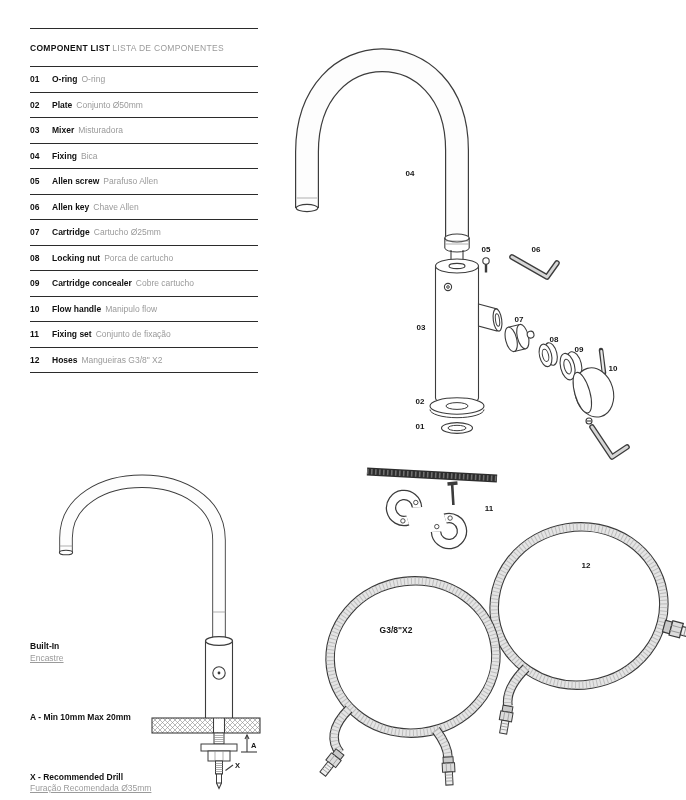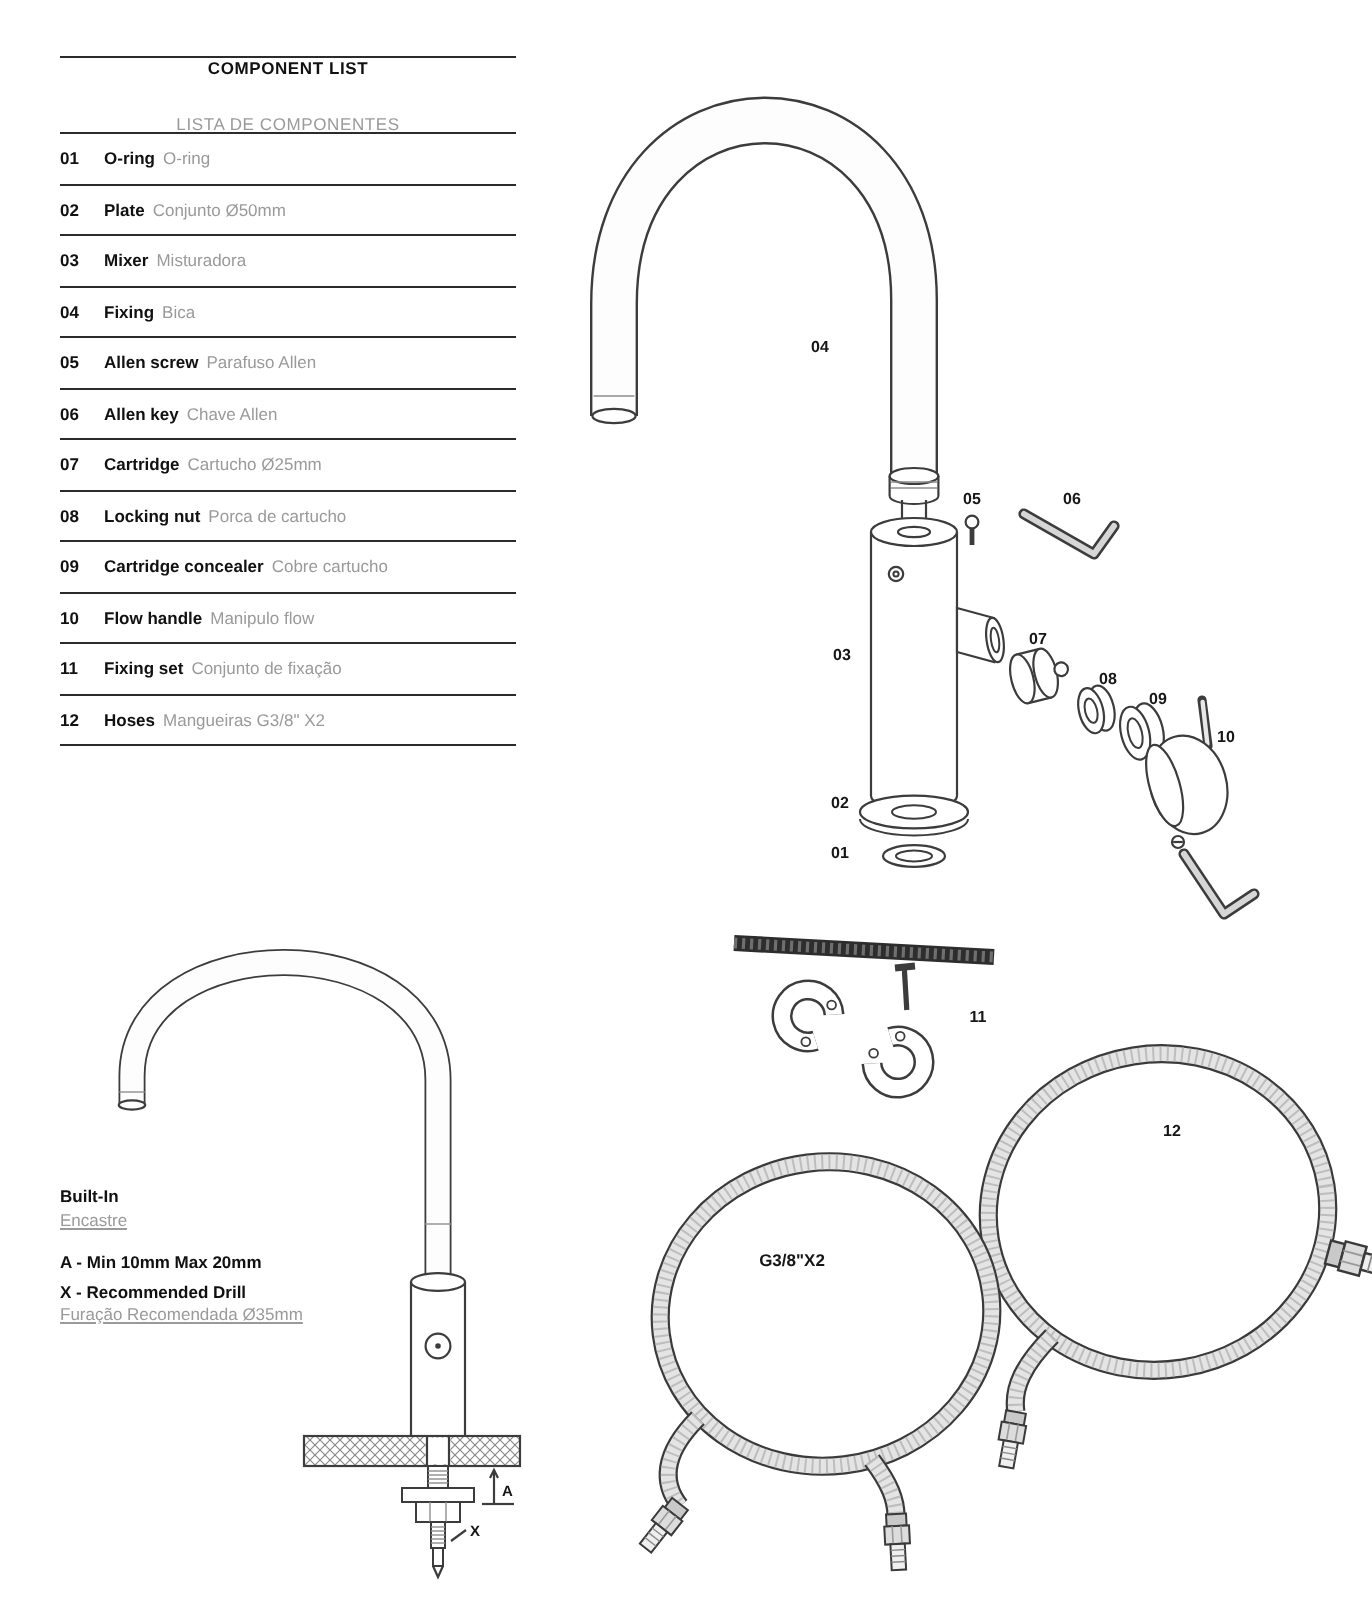--- a/index.html
+++ b/index.html
@@ -1,33 +1,33 @@
 <!DOCTYPE html>
 <html><head>
 <meta charset="utf-8">
 <title>Faucet Manual Page</title>
 <style>
   html,body{margin:0;padding:0;background:#fff;}
   .page{position:relative;width:686px;height:800px;background:#fff;overflow:hidden;
         font-family:"Liberation Sans",sans-serif;color:#161616;}
   
   .clist{position:absolute;left:30px;top:28px;width:228px;border-top:1px solid #2b2b2b;}
-  .clist-title{display:flex;align-items:center;gap:18px;height:37px;border-bottom:1px solid #2b2b2b;
-               font-size:8.5px;letter-spacing:.3px;flex-direction:column;}
+  .clist-title{display:flex;align-items:center;gap:2px;height:37px;border-bottom:1px solid #2b2b2b;
+               font-size:8.5px;letter-spacing:.3px;}
   .clist-title .en{font-weight:bold;color:#111;}
   .clist-title .pt{color:#9a9a9a;}
   .crow{display:flex;align-items:center;height:24.5px;border-bottom:1px solid #2b2b2b;font-size:8.5px;}
   .crow .num{font-weight:bold;width:22px;flex:0 0 22px;color:#111;}
   .crow .en{font-weight:bold;color:#111;margin-right:4px;white-space:nowrap;}
   .crow .pt{color:#9a9a9a;white-space:nowrap;}
   
   .notes{position:absolute;left:30px;top:593px;font-size:8.5px;line-height:11.5px;}
   .notes .grp1{margin-bottom:10px;}
   .notes .grp2{margin-bottom:3px;}
-  .b{font-weight:bold;color:#111;}
+  .b{font-weight:bold;color:#111;margin-top:48px;}
   .g{color:#9a9a9a;text-decoration:underline;}
   
   .diagram{position:absolute;left:0;top:0;}
   .ln{stroke:#3c3c3c;stroke-width:1.1;fill:none;}
   .lnp{stroke:#3c3c3c;stroke-width:1.1;}
   .thin{stroke:#8d8d8d;stroke-width:0.7;fill:none;}
   .wf{fill:#fff;stroke:#3c3c3c;stroke-width:1.1;}
   .wf2{fill:none;stroke:#3c3c3c;stroke-width:1.1;}
   .nf{fill:none;stroke:#3c3c3c;stroke-width:1;}
   .wfr{fill:#fff;stroke:#3c3c3c;stroke-width:1;}

